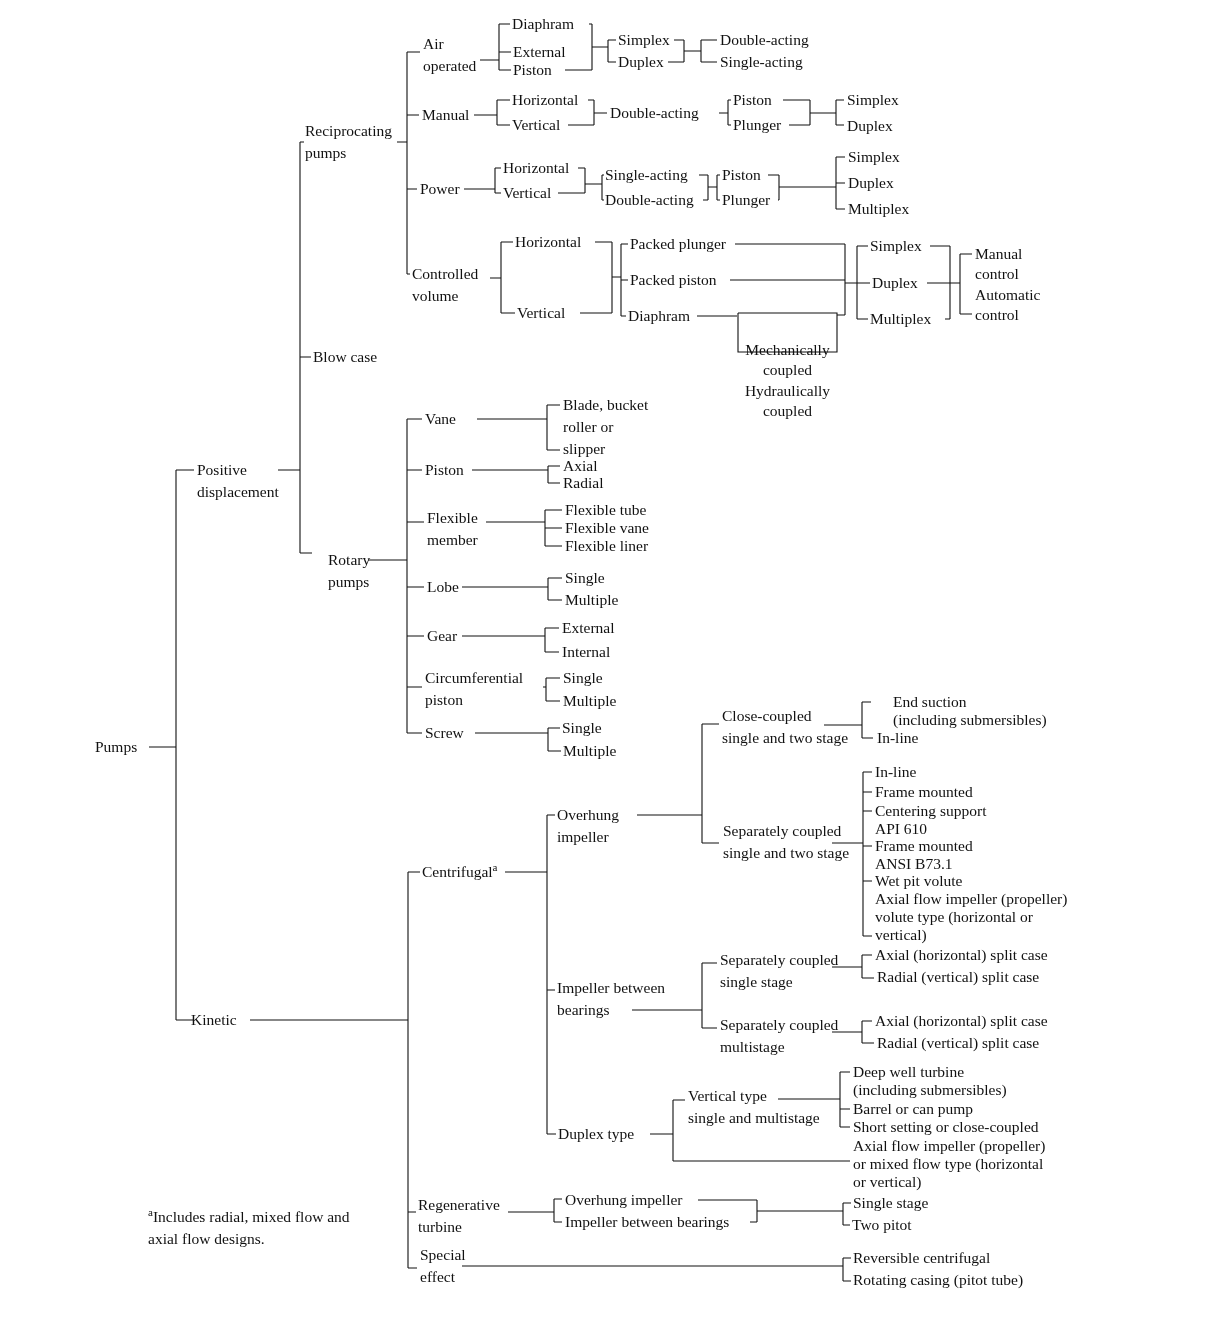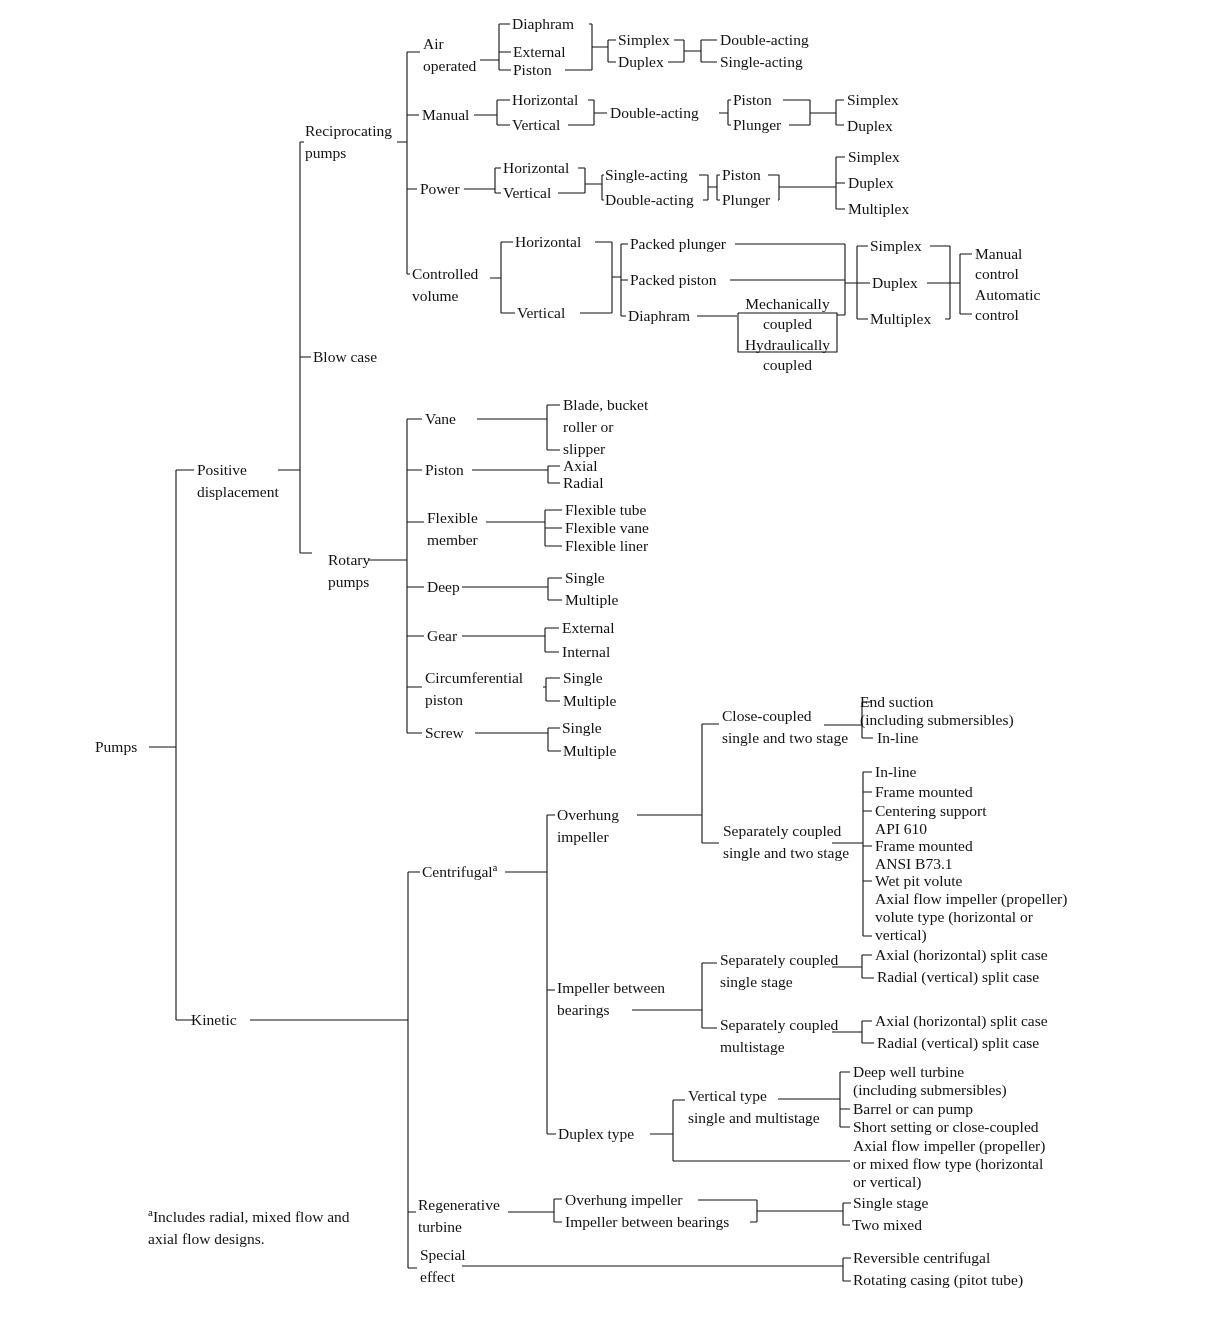--- a/index.html
+++ b/index.html
@@ -3,21 +3,21 @@
 <meta charset="utf-8">
 <style>
   html,body{margin:0;padding:0;background:#fff;}
   #canvas{position:relative;width:1206px;height:1323px;background:#ffffff;overflow:hidden;
           font-family:"Liberation Serif", serif;color:#111;}
   #wires{position:absolute;left:0;top:0;}
   .lbl{position:absolute;font:15.5px/22px "Liberation Serif", serif;color:#111;
        white-space:pre-line;}
   .lh18{line-height:17.8px;}
   .lh20{line-height:20.3px;}
-  .ctr{text-align:center;}
+  .ctr{text-align:center;margin-top:46px;}
   sup{font-size:11px;line-height:0;}
 </style>
 </head>
 <body>
 
 <div id="canvas">
 
   <svg id="wires" width="1206" height="1323" viewBox="0 0 1206 1323">
     <g fill="none" stroke="#111" stroke-width="1.1">
 
@@ -136,21 +136,21 @@
 roller or
 slipper</div>
   <div class="lbl" style="left:425px;top:459px">Piston</div>
   <div class="lbl" style="left:563px;top:455px">Axial</div>
   <div class="lbl" style="left:563px;top:472px">Radial</div>
   <div class="lbl" style="left:427px;top:507px">Flexible
 member</div>
   <div class="lbl" style="left:565px;top:499px">Flexible tube</div>
   <div class="lbl" style="left:565px;top:517px">Flexible vane</div>
   <div class="lbl" style="left:565px;top:535px">Flexible liner</div>
-  <div class="lbl" style="left:427px;top:576px">Deep</div>
+  <div class="lbl" style="left:427px;top:576px">Lobe</div>
   <div class="lbl" style="left:565px;top:567px">Single</div>
   <div class="lbl" style="left:565px;top:589px">Multiple</div>
   <div class="lbl" style="left:427px;top:625px">Gear</div>
   <div class="lbl" style="left:562px;top:617px">External</div>
   <div class="lbl" style="left:562px;top:641px">Internal</div>
   <div class="lbl" style="left:425px;top:667px">Circumferential
 piston</div>
   <div class="lbl" style="left:563px;top:667px">Single</div>
   <div class="lbl" style="left:563px;top:690px">Multiple</div>
   <div class="lbl" style="left:425px;top:722px">Screw</div>
@@ -159,21 +159,21 @@
 
   <div class="lbl" style="left:422px;top:861px"><span>Centrifugal</span><sup>a</sup></div>
   <div class="lbl" style="left:557px;top:804px">Overhung
 impeller</div>
   <div class="lbl" style="left:557px;top:977px">Impeller between
 bearings</div>
   <div class="lbl" style="left:558px;top:1123px">Duplex type</div>
 
   <div class="lbl" style="left:722px;top:705px">Close-coupled
 single and two stage</div>
-  <div class="lbl lh18" style="left:860px;top:693px">End suction
+  <div class="lbl lh18" style="left:893px;top:693px">End suction
 (including submersibles)</div>
   <div class="lbl lh18" style="left:877px;top:729px">In-line</div>
 
   <div class="lbl" style="left:723px;top:820px">Separately coupled
 single and two stage</div>
   <div class="lbl lh18" style="left:875px;top:763px">In-line</div>
   <div class="lbl lh18" style="left:875px;top:783px">Frame mounted</div>
   <div class="lbl lh18" style="left:875px;top:802px">Centering support
 API 610</div>
   <div class="lbl lh18" style="left:875px;top:837px">Frame mounted
@@ -201,21 +201,21 @@
   <div class="lbl lh18" style="left:853px;top:1118px">Short setting or close-coupled</div>
   <div class="lbl lh18" style="left:853px;top:1137px">Axial flow impeller (propeller)
 or mixed flow type (horizontal
 or vertical)</div>
 
   <div class="lbl" style="left:418px;top:1194px">Regenerative
 turbine</div>
   <div class="lbl" style="left:565px;top:1189px">Overhung impeller</div>
   <div class="lbl" style="left:565px;top:1211px">Impeller between bearings</div>
   <div class="lbl" style="left:853px;top:1192px">Single stage</div>
-  <div class="lbl" style="left:852px;top:1214px">Two mixed</div>
+  <div class="lbl" style="left:852px;top:1214px">Two pitot</div>
 
   <div class="lbl" style="left:420px;top:1244px">Special
 effect</div>
   <div class="lbl" style="left:853px;top:1247px">Reversible centrifugal</div>
   <div class="lbl" style="left:853px;top:1269px">Rotating casing (pitot tube)</div>
 
   <div class="lbl" style="left:148px;top:1206px"><sup>a</sup><span>Includes radial, mixed flow and
 axial flow designs.</span></div>
 
 </div>

